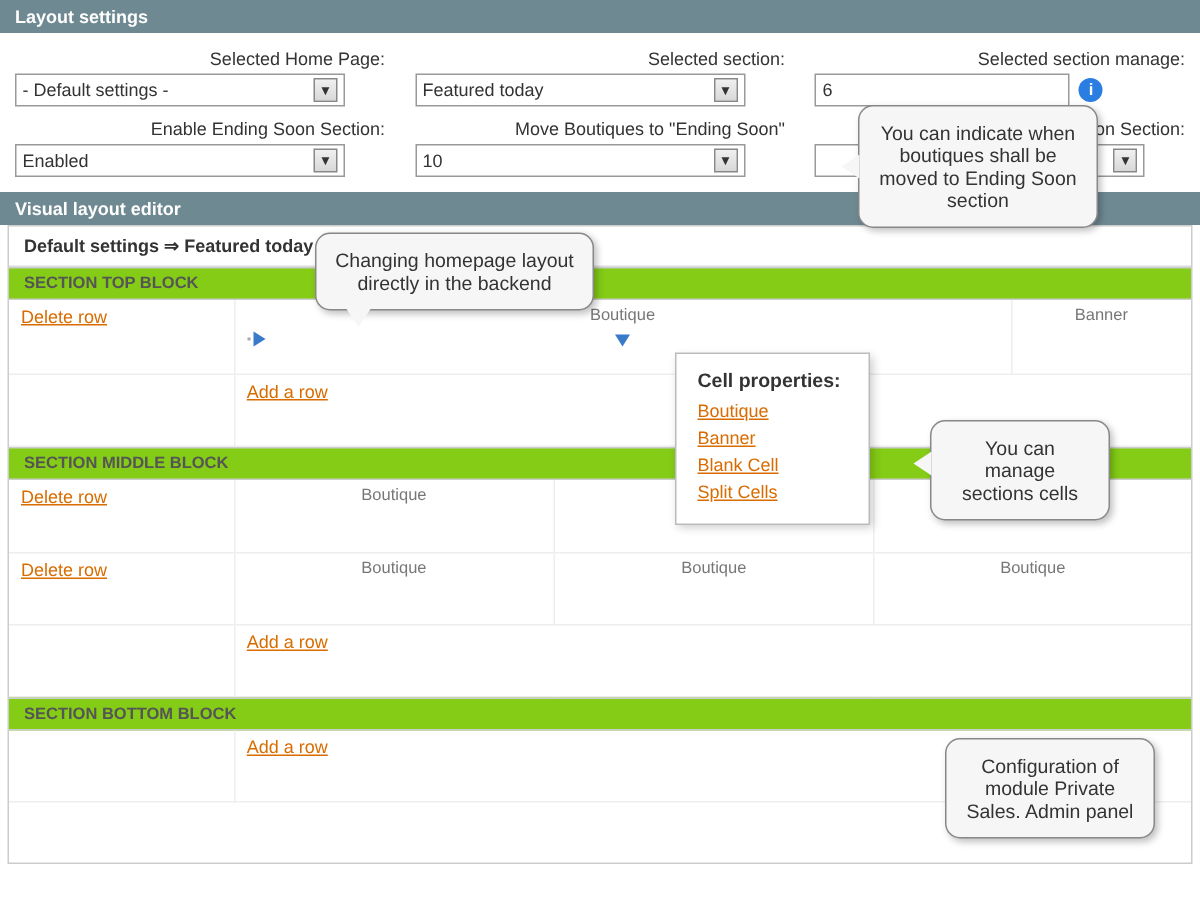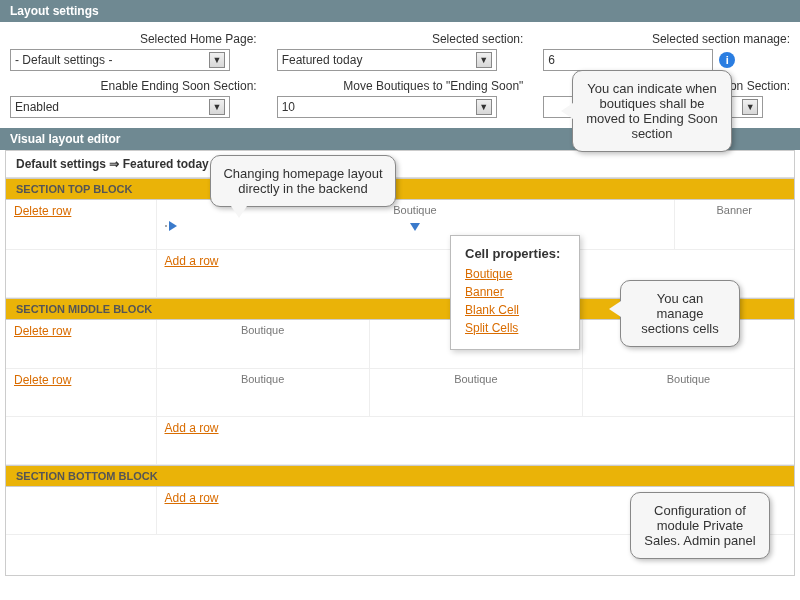--- a/index.html
+++ b/index.html
@@ -6,21 +6,21 @@
 body { font-family: Arial, sans-serif; font-size: 12px; color: #333; background: #fff; width: 800px; }
 .panel-header { background: #6f8992; color: #fff; font-weight: bold; padding: 4px 10px; font-size: 12px; }
 .settings-grid { display: grid; grid-template-columns: 1fr 1fr 1fr; gap: 8px 20px; padding: 10px; }
 .setting-label { font-size: 12px; margin-bottom: 3px; display: block; text-align: right; }
 .select-box { width: 100%; max-width: 220px; border: 1px solid #999; padding: 2px 4px; font-size: 12px; background: #fff; position: relative; display: flex; align-items: center; height: 22px; }
 .select-box .arrow { margin-left: auto; width: 16px; height: 16px; background: linear-gradient(#f0f0f0,#d8d8d8); border: 1px solid #888; display: flex; align-items: center; justify-content: center; font-size: 9px; }
 .col3-row { display: flex; align-items: center; gap: 6px; }
 .info-icon { width: 16px; height: 16px; border-radius: 50%; background: #2a7de1; color: #fff; font-weight: bold; font-size: 11px; display: flex; align-items: center; justify-content: center; }
 .editor { border: 1px solid #ccc; margin: 0 5px 5px 5px; }
 .breadcrumb { padding: 6px 10px; font-size: 12px; font-weight: bold; border-bottom: 1px solid #ddd; }
-.section-head { background: #eab308; font-weight: bold; font-size: 11px; color: #555; padding: 4px 10px; border-top: 1px solid #ccc; border-bottom: 1px solid #ccc; }
+.section-head { background: #84cc16; font-weight: bold; font-size: 11px; color: #555; padding: 4px 10px; border-top: 1px solid #ccc; border-bottom: 1px solid #ccc; }
 .row-table { width: 100%; border-collapse: collapse; }
 .row-table td { border-right: 1px solid #eee; border-bottom: 1px solid #eee; vertical-align: top; padding: 4px 8px; height: 48px; }
 .row-table td:last-child { border-right: none; }
 .link-orange { color: #d96c00; text-decoration: underline; font-size: 12px; cursor: pointer; }
 .cell-label { text-align: center; color: #777; font-size: 11px; }
 .add-row-cell { padding: 6px 10px; }
 .drag-icons { display: inline-flex; gap: 2px; align-items: center; }
 .drag-icons span { width: 0; height: 0; display: inline-block; }
 .arrow-right { border-left: 8px solid #3a7acb; border-top: 5px solid transparent; border-bottom: 5px solid transparent; }
 .arrow-down { border-top: 8px solid #3a7acb; border-left: 5px solid transparent; border-right: 5px solid transparent; margin-top: 4px; }

